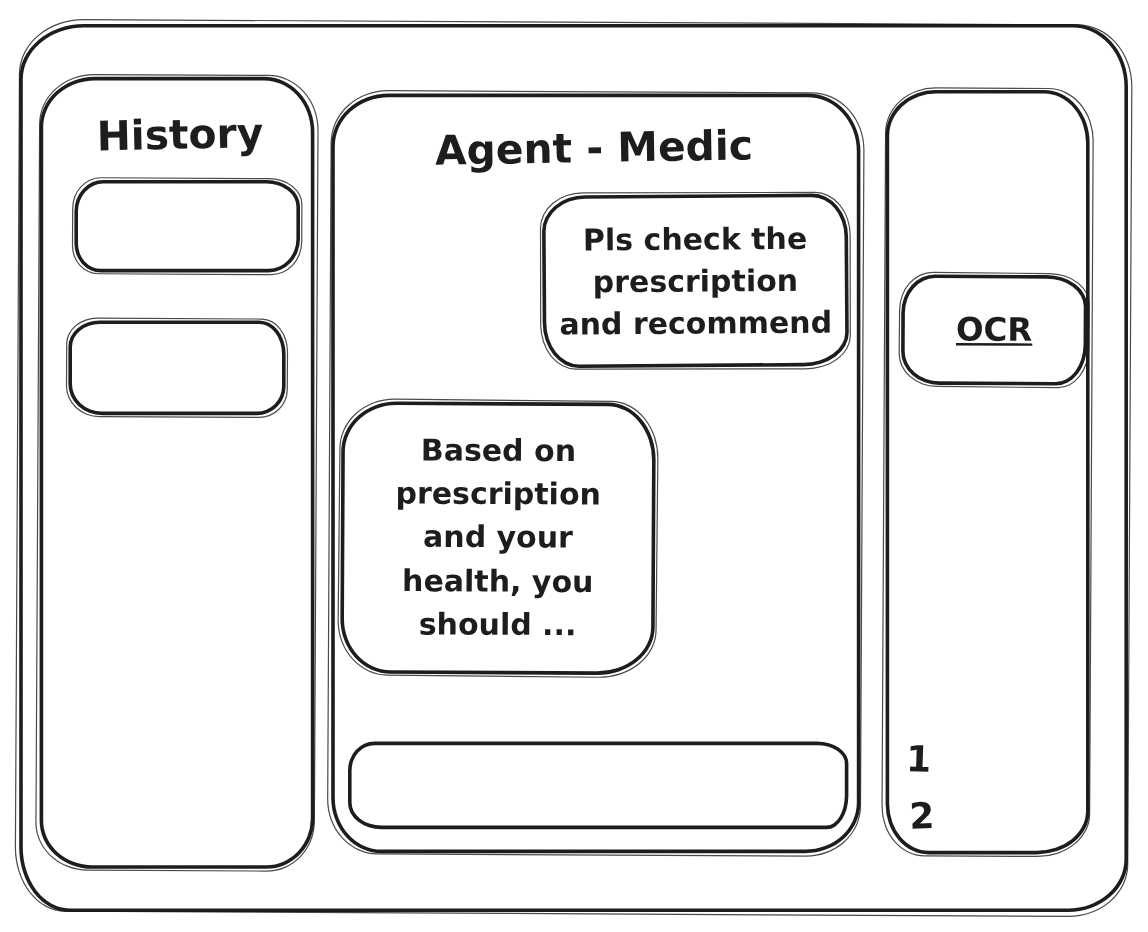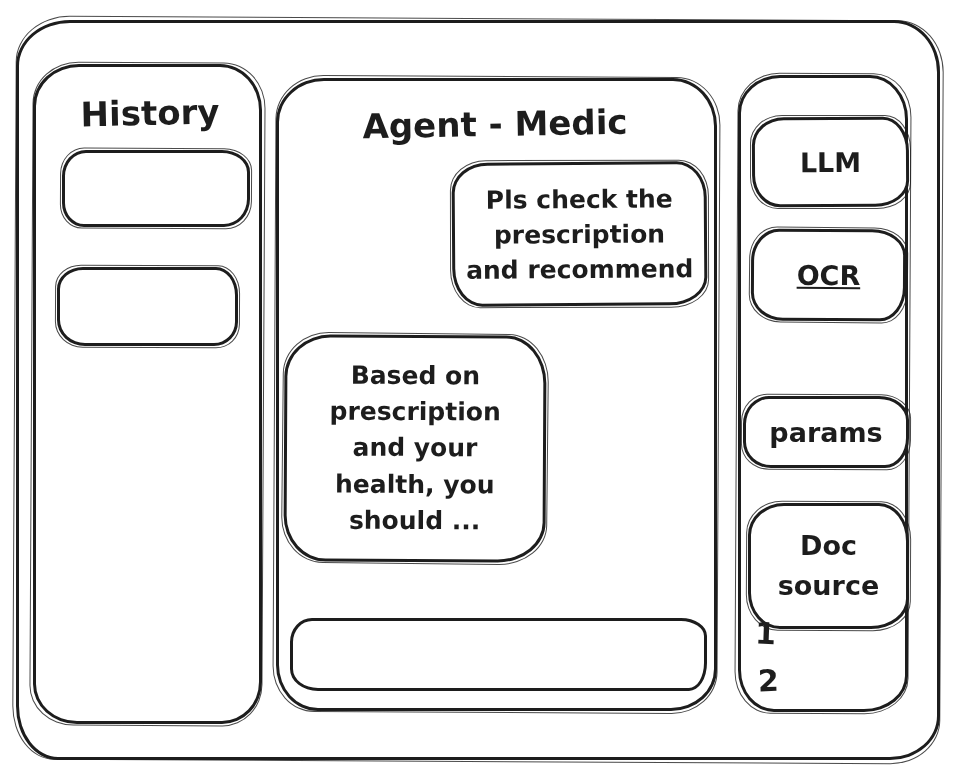--- a/index.html
+++ b/index.html
@@ -113,32 +113,23 @@
   </div>
 
   <div class="sk center bubble-agent">
     <span>Based on prescription and your health, you should ...</span>
   </div>
 
   <input class="sk chat-input" type="text" value="" style="">
 
   <div class="sk tools-panel"></div>
 
-  <div class="sk center btn btn-llm">
-    <span>LLM</span>
-  </div>
 
   <div class="sk center btn btn-ocr">
     <span>OCR</span>
   </div>
 
-  <div class="sk center btn btn-params">
-    <span>params</span>
-  </div>
 
-  <div class="sk center btn btn-doc">
-    <span>Doc source</span>
-  </div>
 
   <div class="txt doc-item doc-item-1">1</div>
   <div class="txt doc-item doc-item-2">2</div>
 
 </div>
 
 </body></html>

